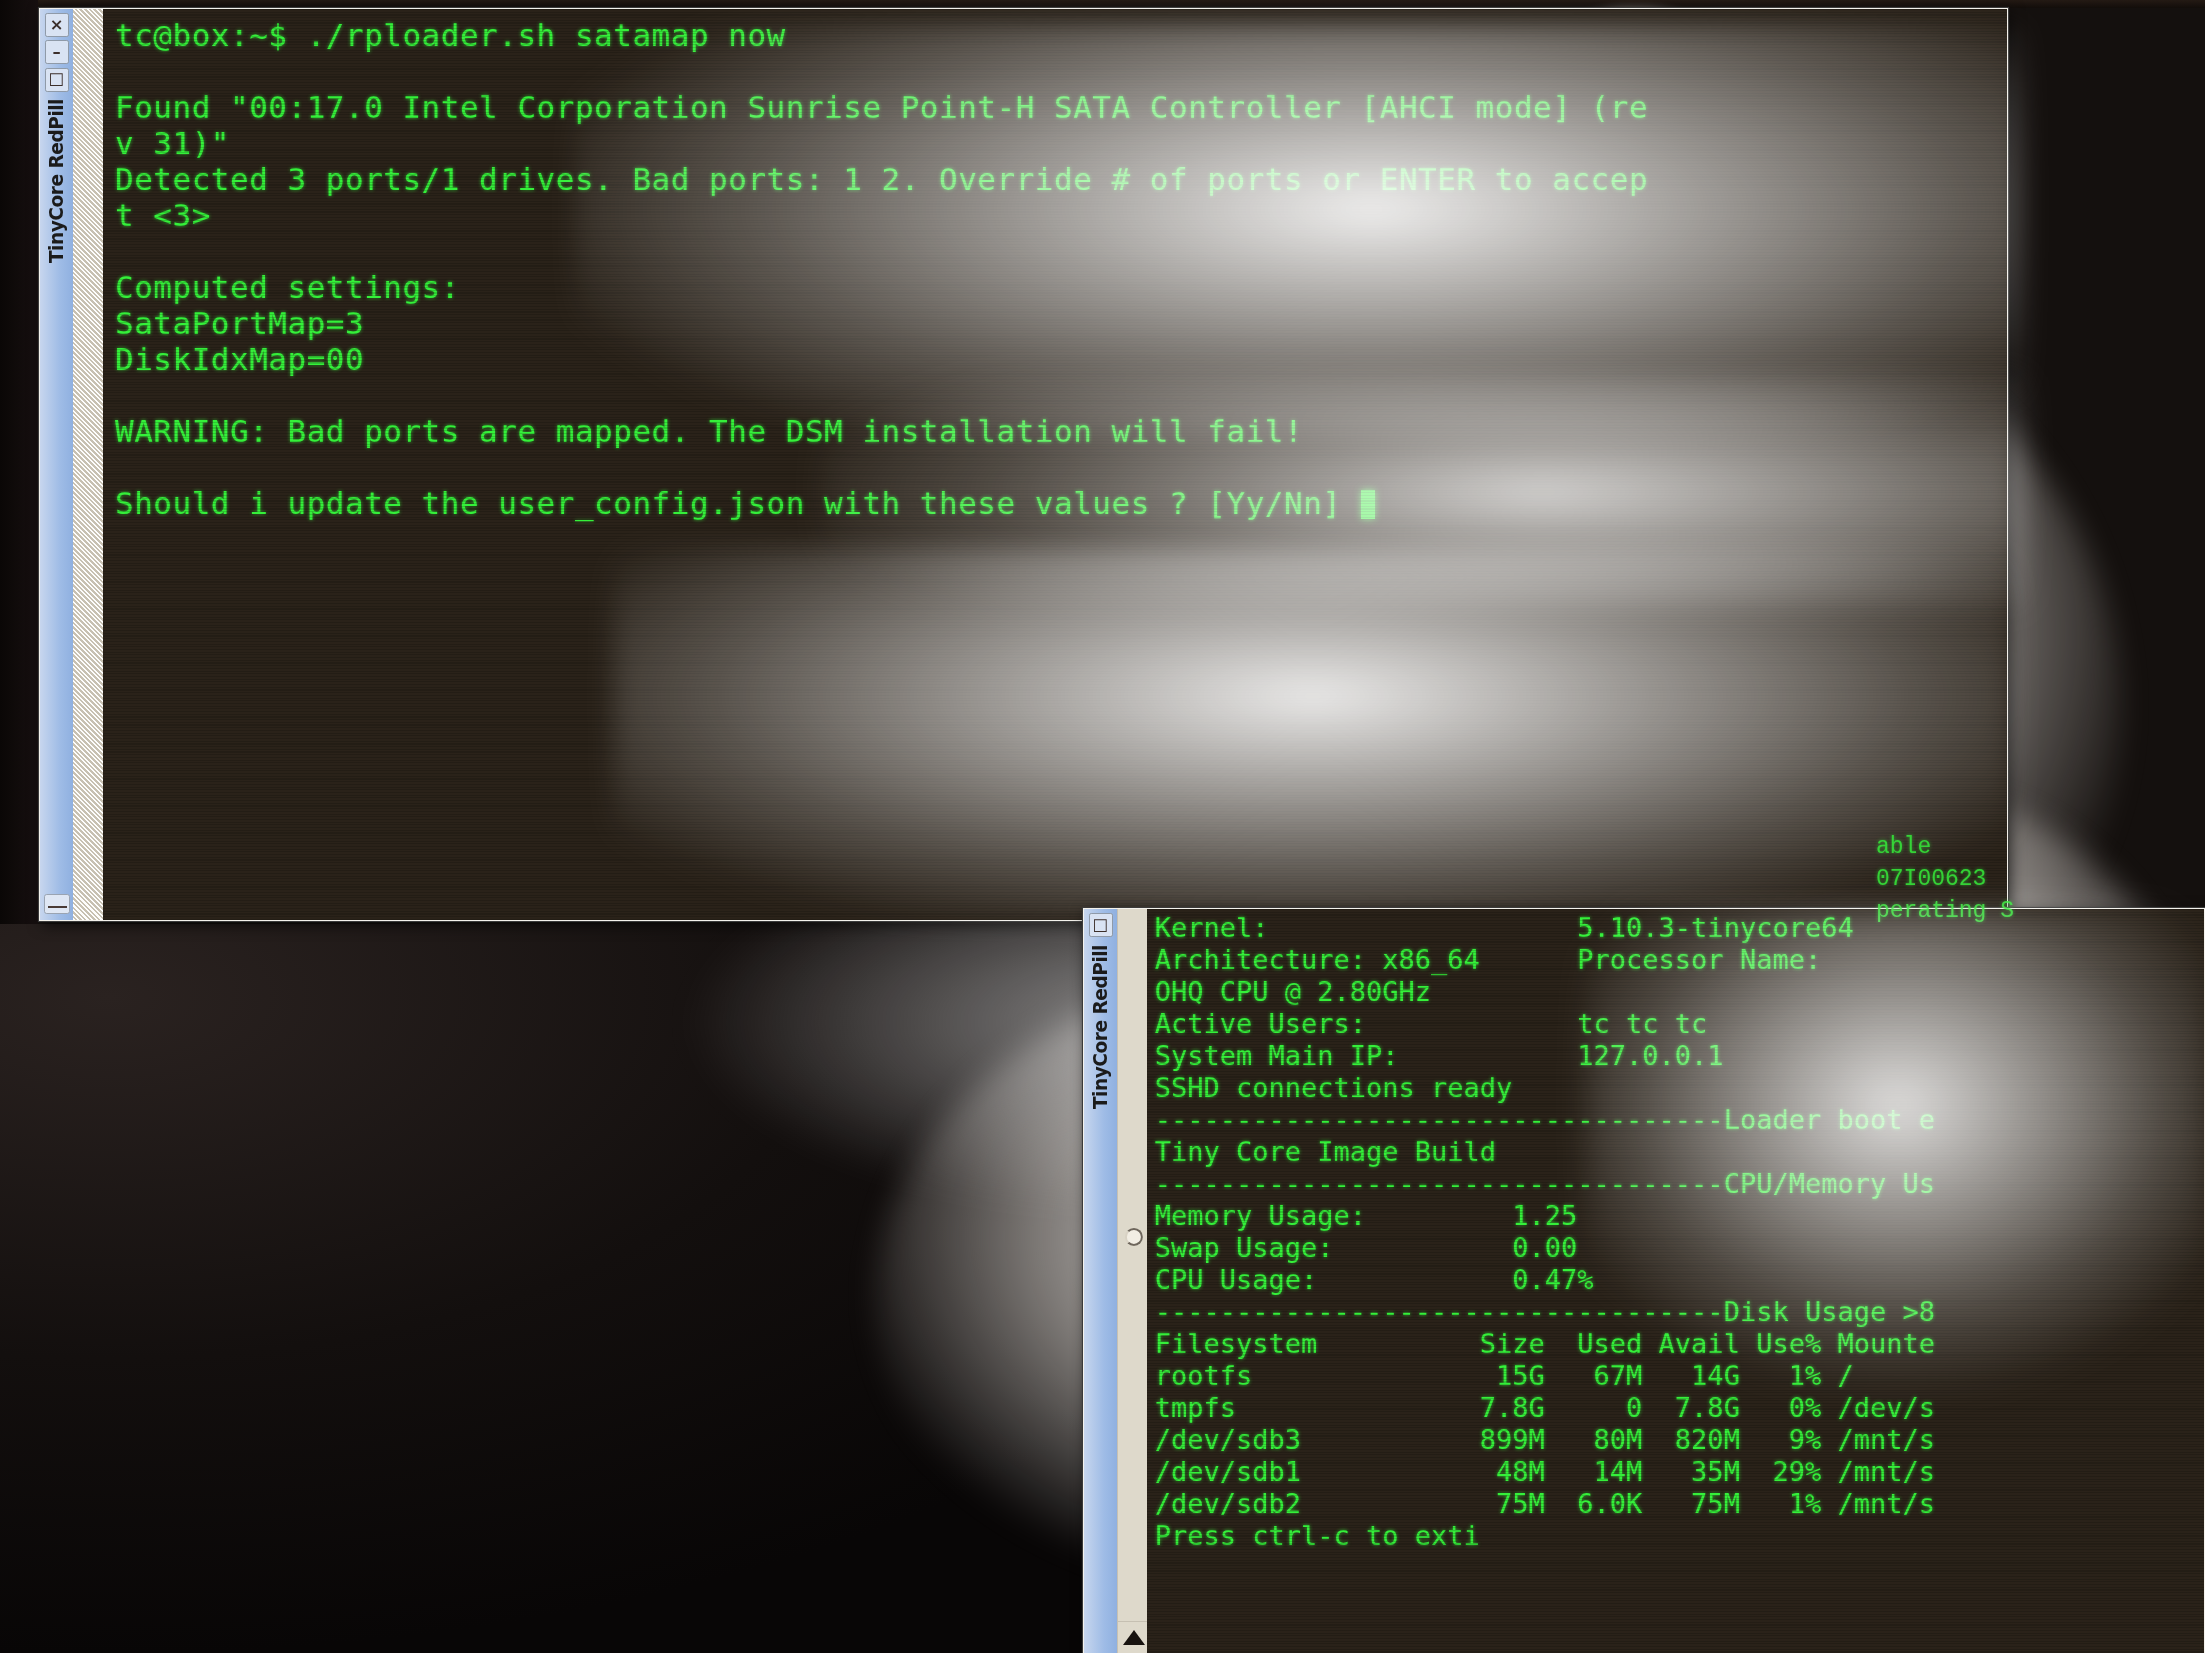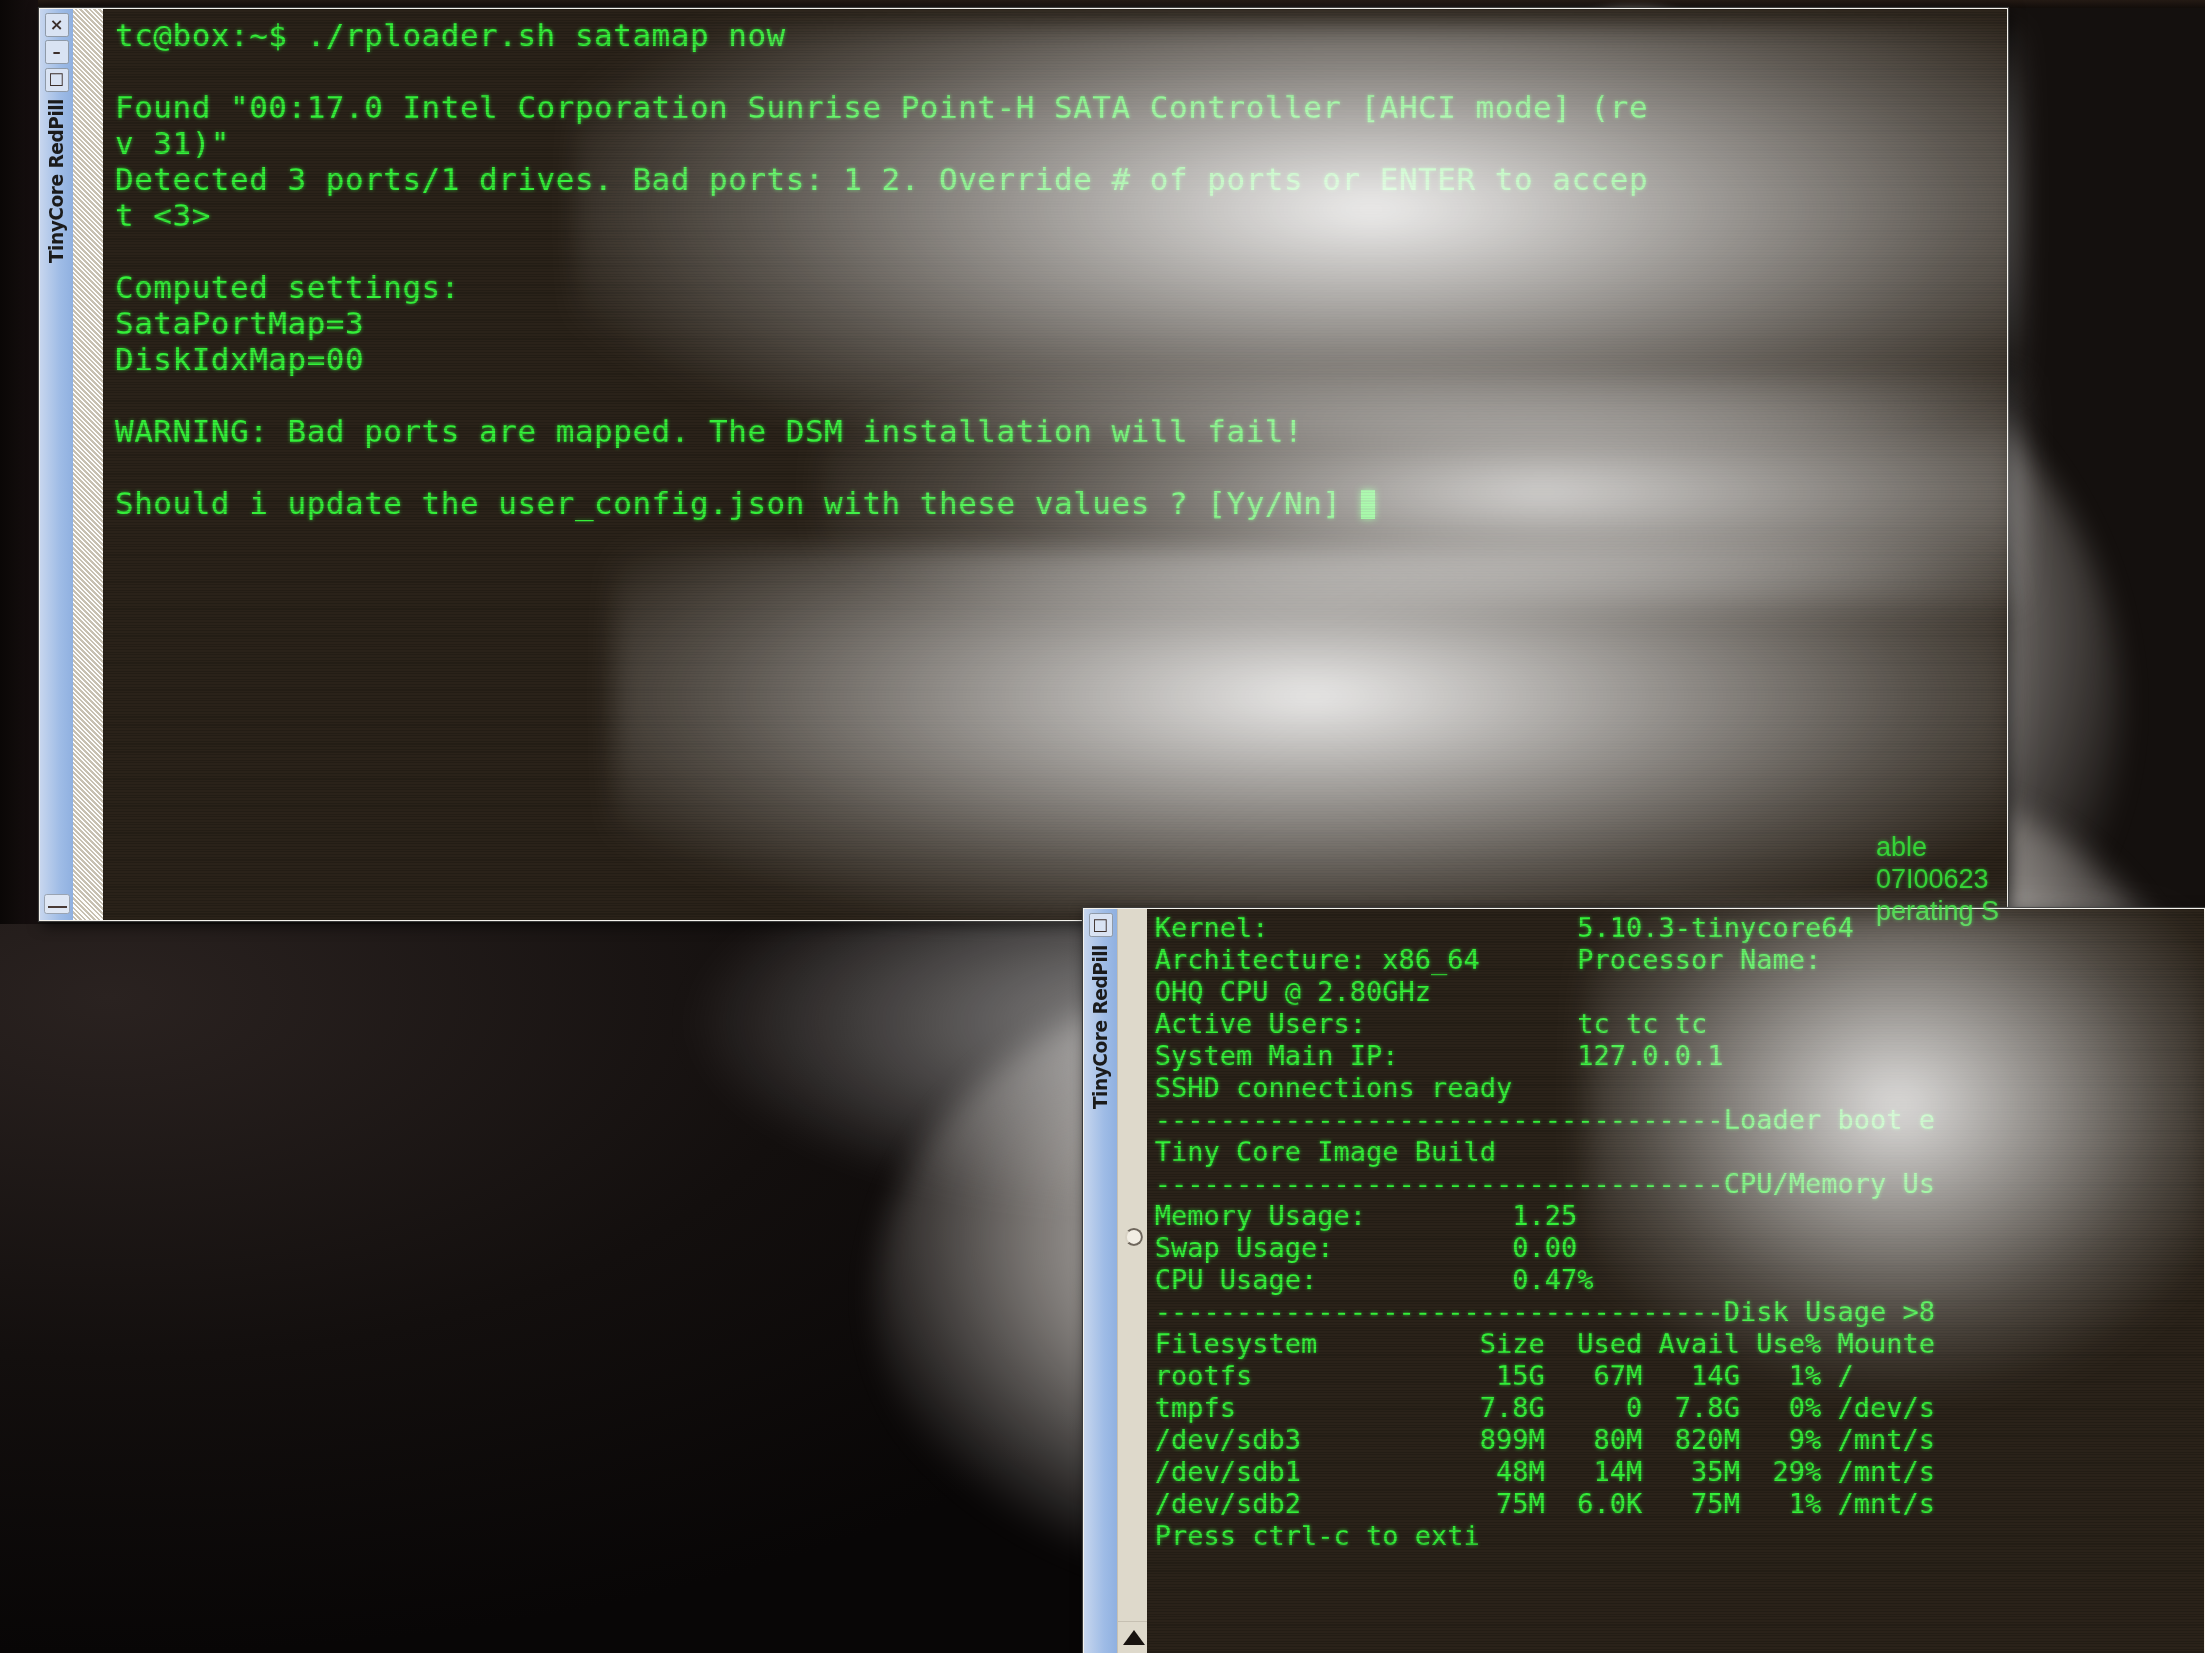--- a/index.html
+++ b/index.html
@@ -199,21 +199,21 @@
 tmpfs               7.8G     0  7.8G   0% /dev/s
 /dev/sdb3           899M   80M  820M   9% /mnt/s
 /dev/sdb1            48M   14M   35M  29% /mnt/s
 /dev/sdb2            75M  6.0K   75M   1% /mnt/s
 Press ctrl-c to exti</span></pre>
       <div class="scan"></div>
     </div>
   </div>
 
   <div style="position:absolute;left:1876px;top:831px;width:328px;
-              color:#35f03a;font-family:Liberation Sans, sans-serif;font-size:27px;line-height:32px;
+              color:#35f03a;font-family:Liberation Mono, monospace;font-size:23px;line-height:32px;
               text-shadow:0 0 3.8px rgba(53,240,58,.7);opacity:.85;">
     <div>able</div>
     <div>07I00623</div>
     <div>perating S</div>
   </div>
 
   <div class="wash" style="left:1586px;top:908px;width:624px;height:492px;
               background:radial-gradient(60% 60% at 50% 40%, rgba(255,255,255,.85), rgba(255,255,255,.18) 72%, rgba(255,255,255,0) 100%);
               filter:blur(15.3px);"></div>
 

